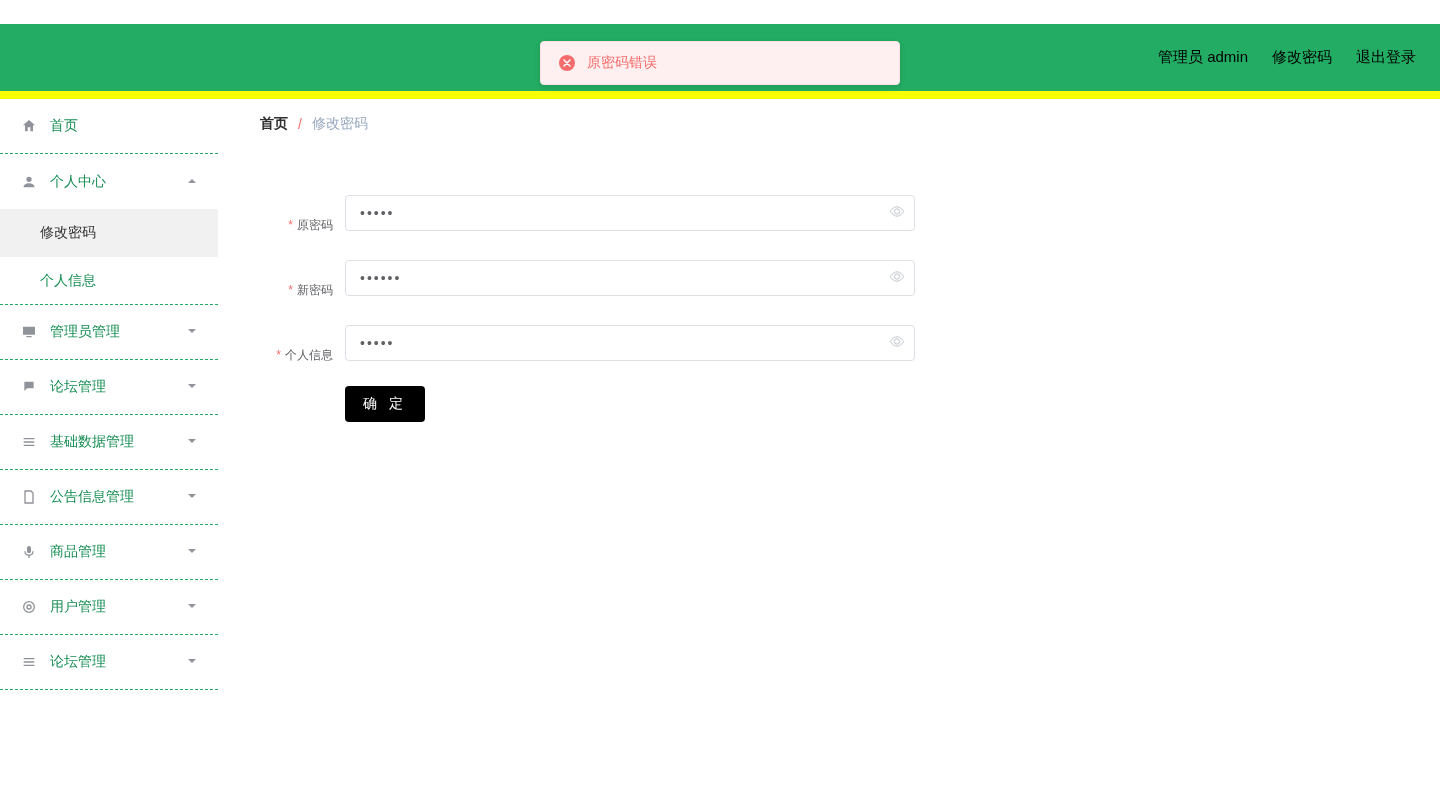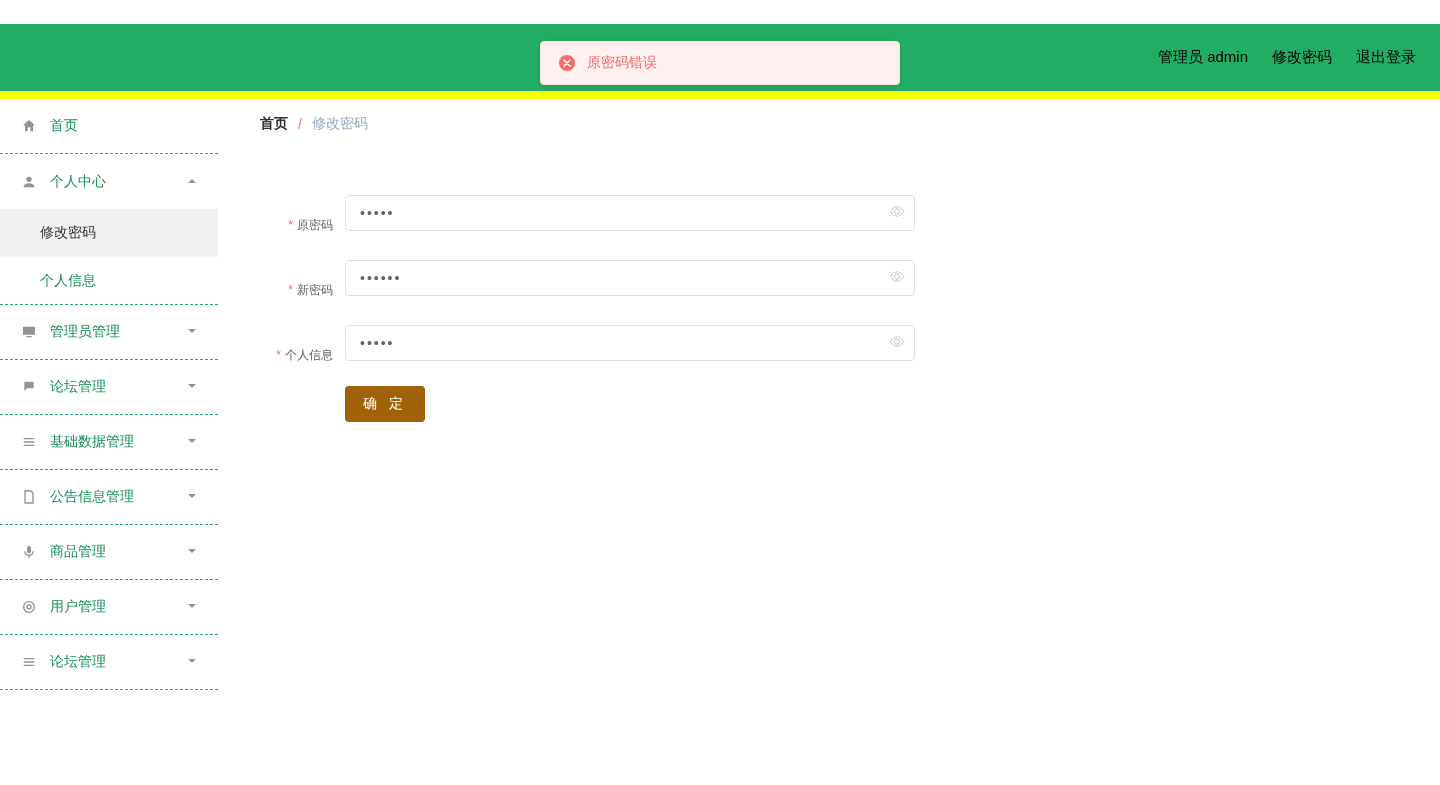--- a/index.html
+++ b/index.html
@@ -43,21 +43,21 @@
 .form-panel { background:#fff; padding:20px; }
 .form-row { display:flex; align-items:center; margin-bottom:22px; }
 .form-label { width:85px; text-align:right; padding-right:12px; color:#606266; font-size:12px;margin-top:26px; }
 .form-label .req { color:#f56c6c; margin-right:4px; }
 .input-wrap { position:relative; width:570px; }
 .input-wrap input { width:100%; height:36px; border:1px solid #dcdfe6; border-radius:4px; padding:0 36px 0 14px; font-size:14px; color:#606266; outline:none; letter-spacing:2px; }
 .input-wrap .eye { position:absolute; right:10px; top:50%; transform:translateY(-50%); color:#c0c4cc; cursor:pointer; }
 .input-wrap .eye svg { width:16px; height:16px; fill:currentColor; }
 
 .btn-row { padding-left:85px; }
-.btn { display:inline-block; min-width:70px; height:36px; padding:0 18px; background:#a16207; color:#fff; border:none; border-radius:4px; font-size:14px; cursor:pointer; letter-spacing:4px; }
+.btn { display:inline-block; min-width:70px; height:36px; padding:0 18px; background:#000000; color:#fff; border:none; border-radius:4px; font-size:14px; cursor:pointer; letter-spacing:4px; }
 </style>
 </head>
 <body>
 
 <div class="header">
   <div class="alert">
     <span class="alert-icon">
       <svg viewBox="0 0 10 10">
           <path d="M2 2 L8 8 M8 2 L2 8" stroke="#fff" stroke-width="1.5" stroke-linecap="round" fill="none"></path>
         </svg>

